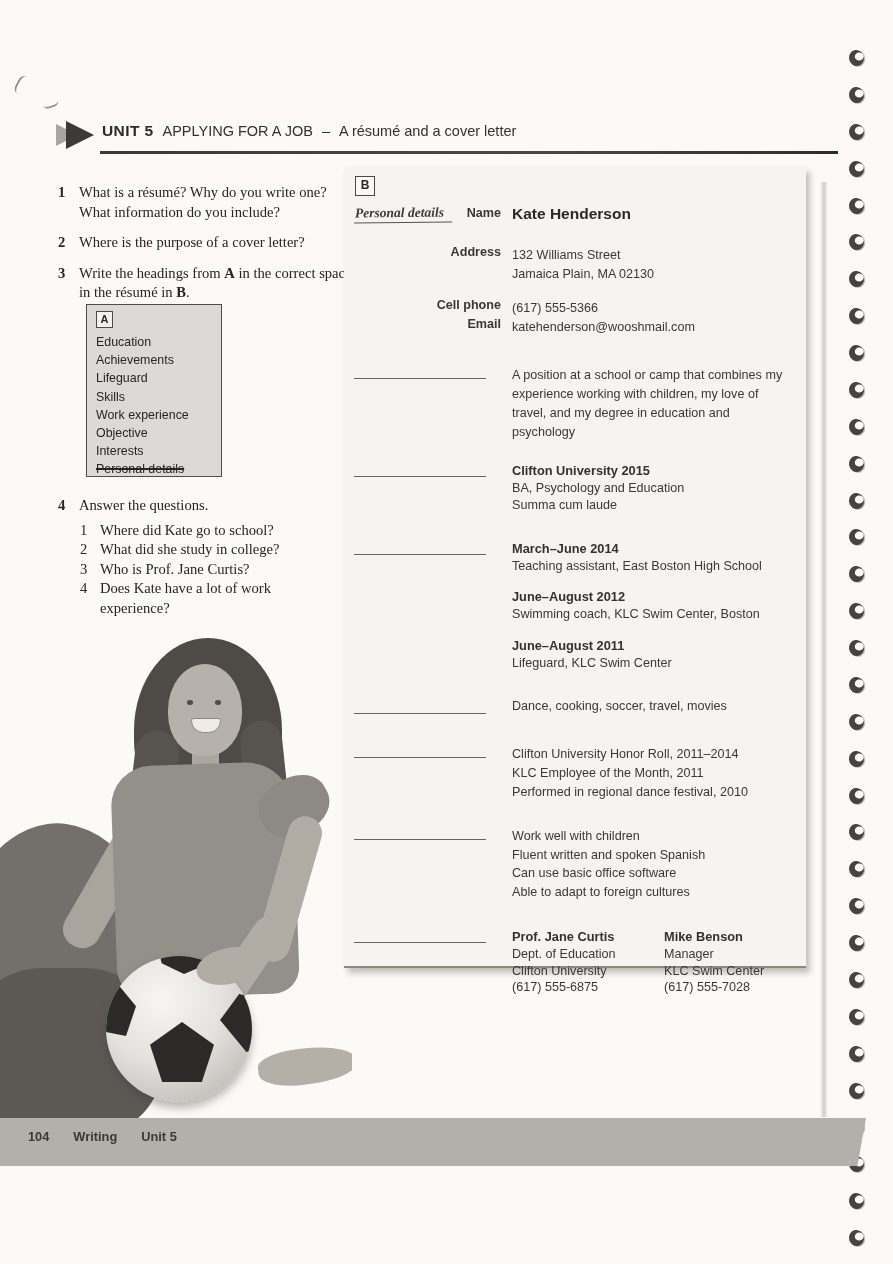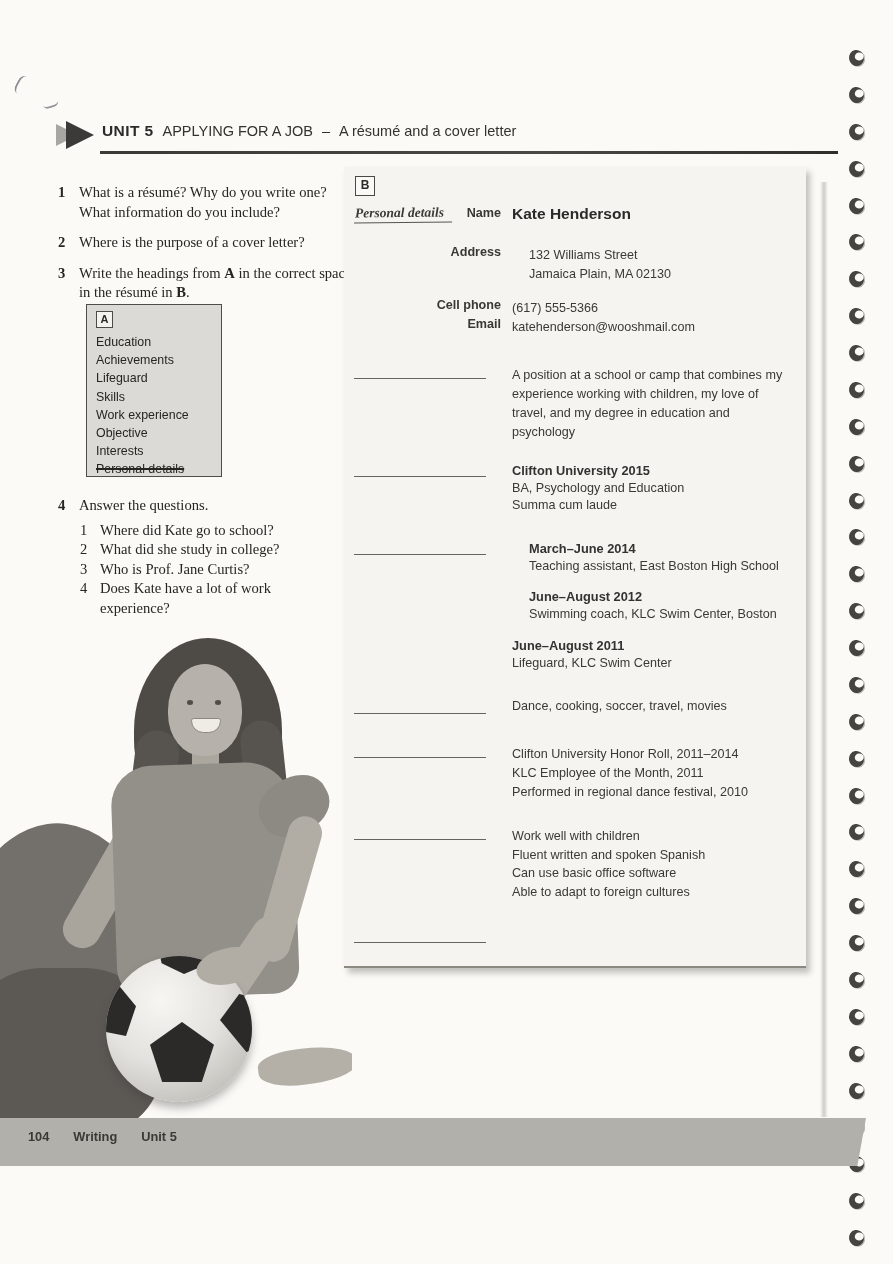--- a/index.html
+++ b/index.html
@@ -109,21 +109,21 @@
   .blank-line{width:132px;height:13px;border-bottom:1.4px solid #66645e;align-self:flex-start;margin-right:auto;}
   .written{font-family:"Liberation Serif",serif;font-style:italic;font-weight:bold;font-size:13.5px;
     color:#3b3a36;border-bottom:1.4px solid #56544f;transform:rotate(-0.6deg);
     padding:0 8px 1px 1px;white-space:nowrap;}
   .fld-label{font-weight:bold;font-size:12.6px;color:#393835;}
   .name-value{font-weight:bold;font-size:15.5px;color:#2b2a28;}
   .body-text{font-size:12.6px;line-height:16.8px;color:#3a3935;white-space:pre-line;}
   .entry-title{font-weight:bold;font-size:12.8px;line-height:16.8px;color:#333230;}
   .refs{display:flex;}
   .ref-col1{width:152px;flex:none;}
-  .mb22{margin-bottom:22px;} .mb15{margin-bottom:15px;gap:17px;} .mb1{margin-bottom:1px;}
+  .mb22{margin-bottom:22px;} .mb15{margin-bottom:15px;} .mb1{margin-bottom:1px;}
   .mb29{margin-bottom:29px;} .mb23{margin-bottom:23px;} .mb27{margin-bottom:27px;}
   .mb24{margin-bottom:24px;} .mb21{margin-bottom:30px;align-items:flex-end;} .mb25{margin-bottom:25px;}
   .mb28{margin-bottom:28px;}
   
   .footer-band{position:absolute;left:0;top:1118px;width:866px;height:48px;background:#b2b0ab;
     clip-path:polygon(0 0,100% 0,99% 100%,0 100%);}
   .footer-text{position:absolute;left:28px;top:11px;font-size:12.8px;font-weight:bold;color:#3a3936;}
   .footer-text span{margin-right:24px;}
 </style>
 </head>
@@ -356,20 +356,34 @@
       <div class="res-right"><span class="body-text">Work well with children
 Fluent written and spoken Spanish
 Can use basic office software
 Able to adapt to foreign cultures</span></div>
     </div>
 
     <div class="res-row">
       <div class="res-left">
           <span class="blank-line"></span>
         </div>
+      <div class="res-right refs">
+        <div class="ref-col1">
+          <div class="entry-title">Prof. Jane Curtis</div>
+          <div class="body-text">Dept. of Education
+Clifton University
+(617) 555-6875</div>
+        </div>
+        <div>
+          <div class="entry-title">Mike Benson</div>
+          <div class="body-text">Manager
+KLC Swim Center
+(617) 555-7028</div>
+        </div>
+      </div>
     </div>
 
   </div>
 </div>
 
 <div class="footer-band">
   <div class="footer-text">
     <span>104</span><span>Writing</span><span>Unit 5</span>
   </div>
 </div>

